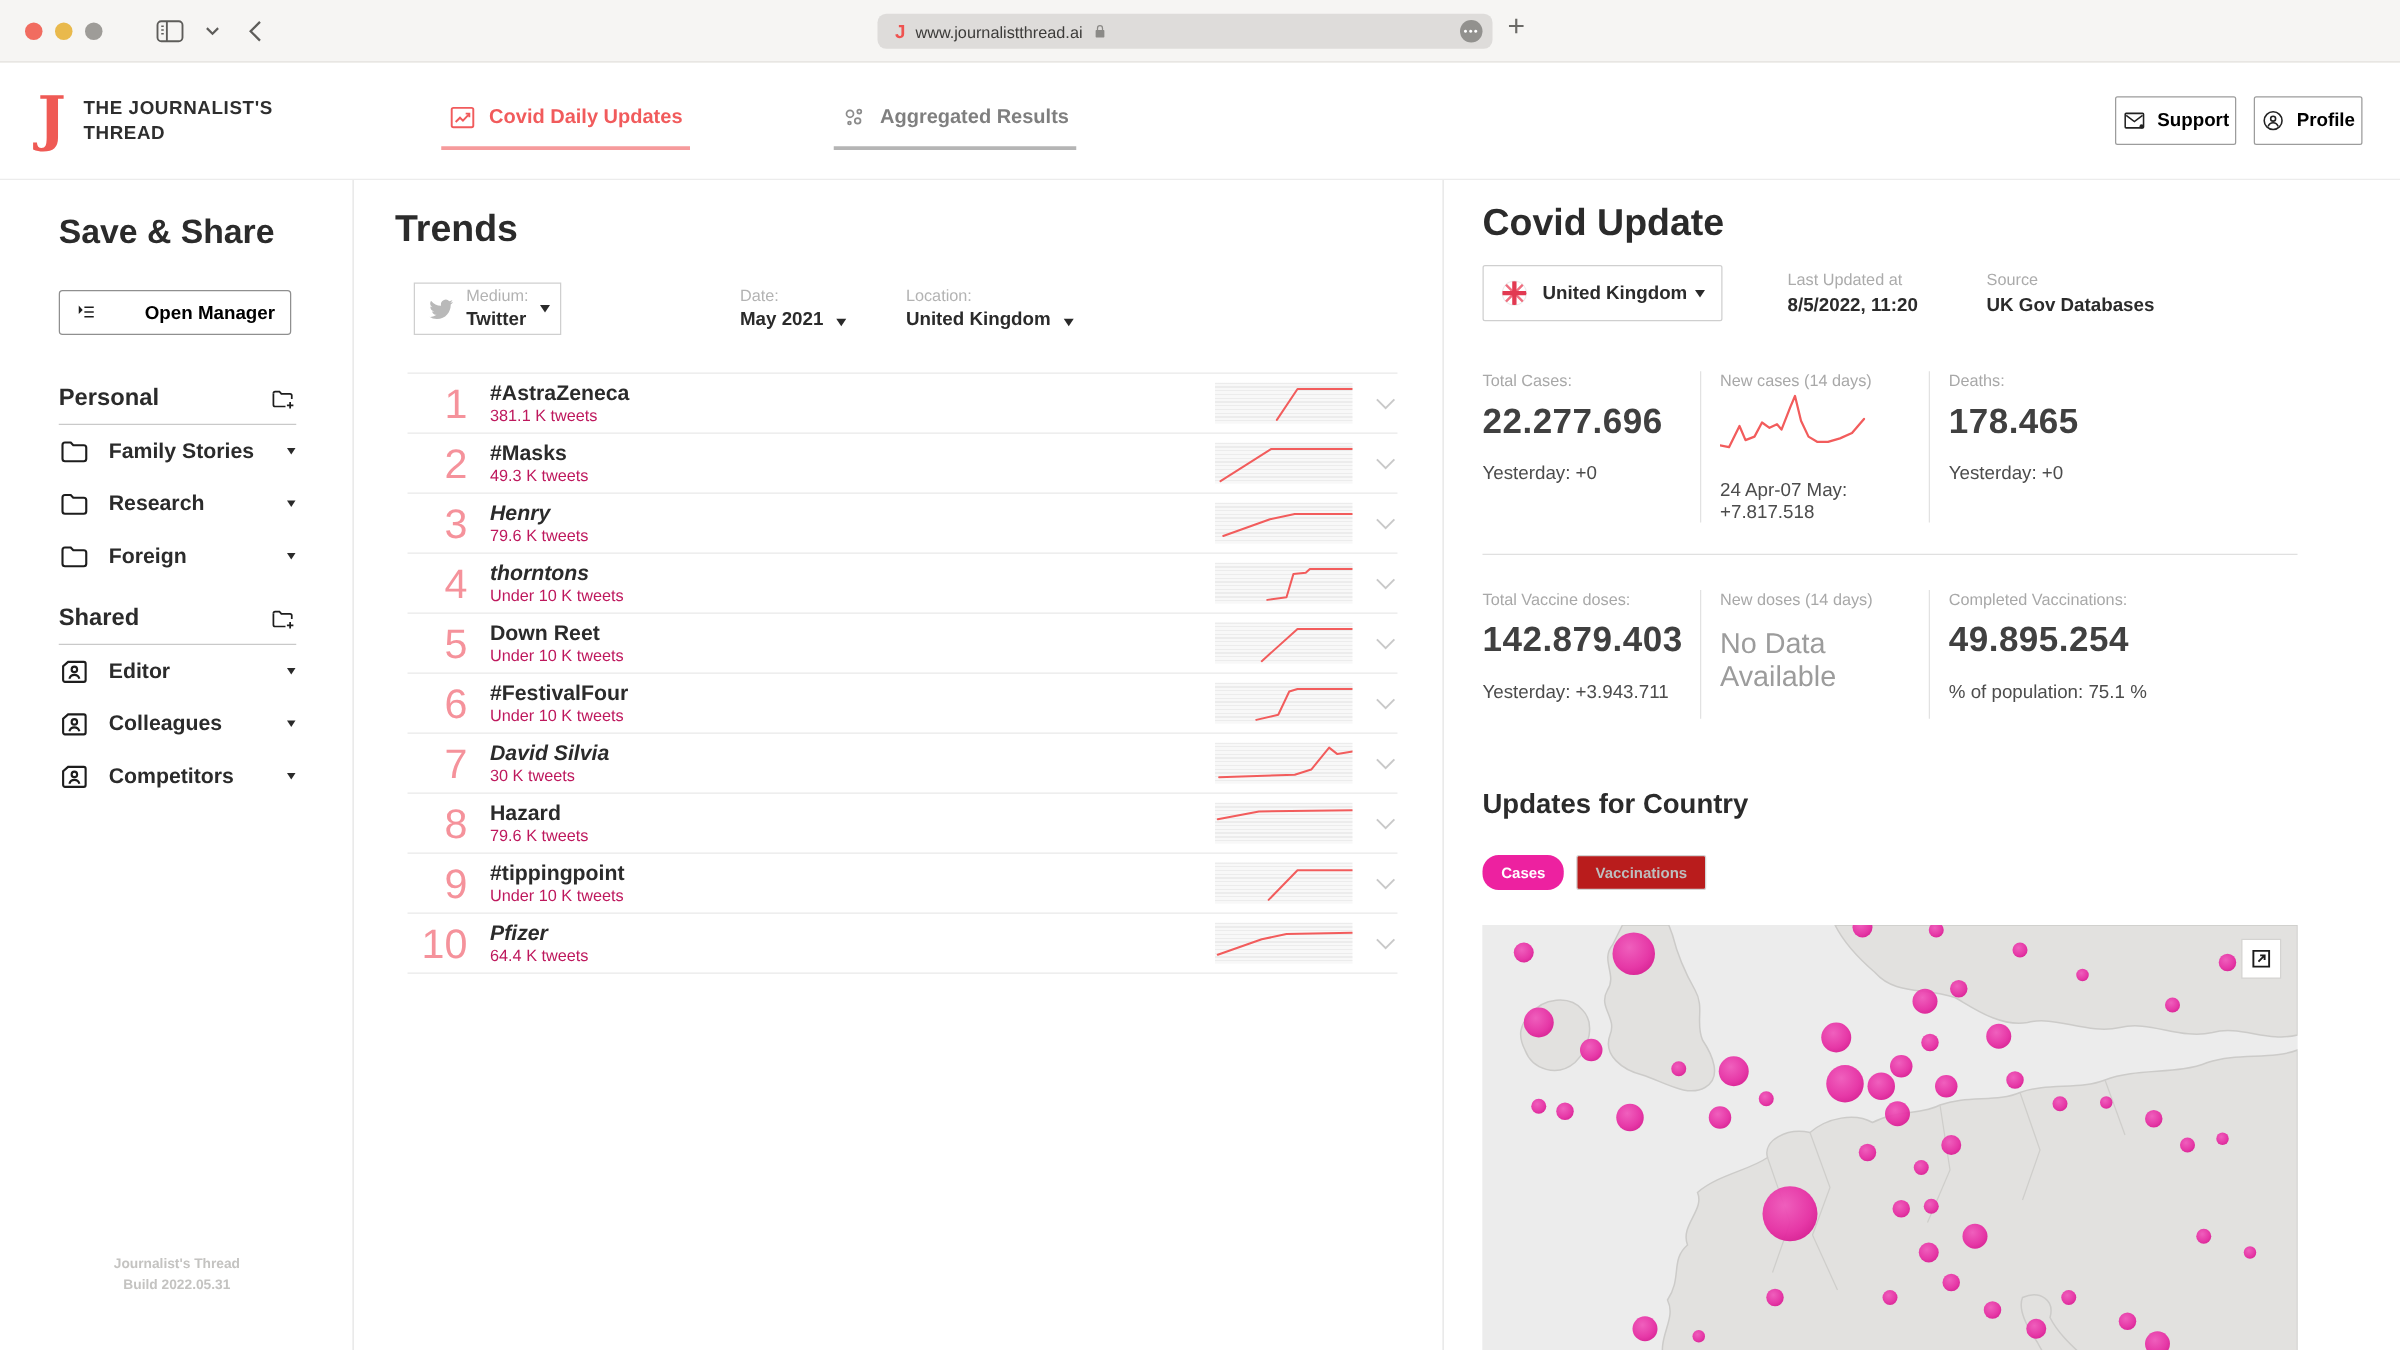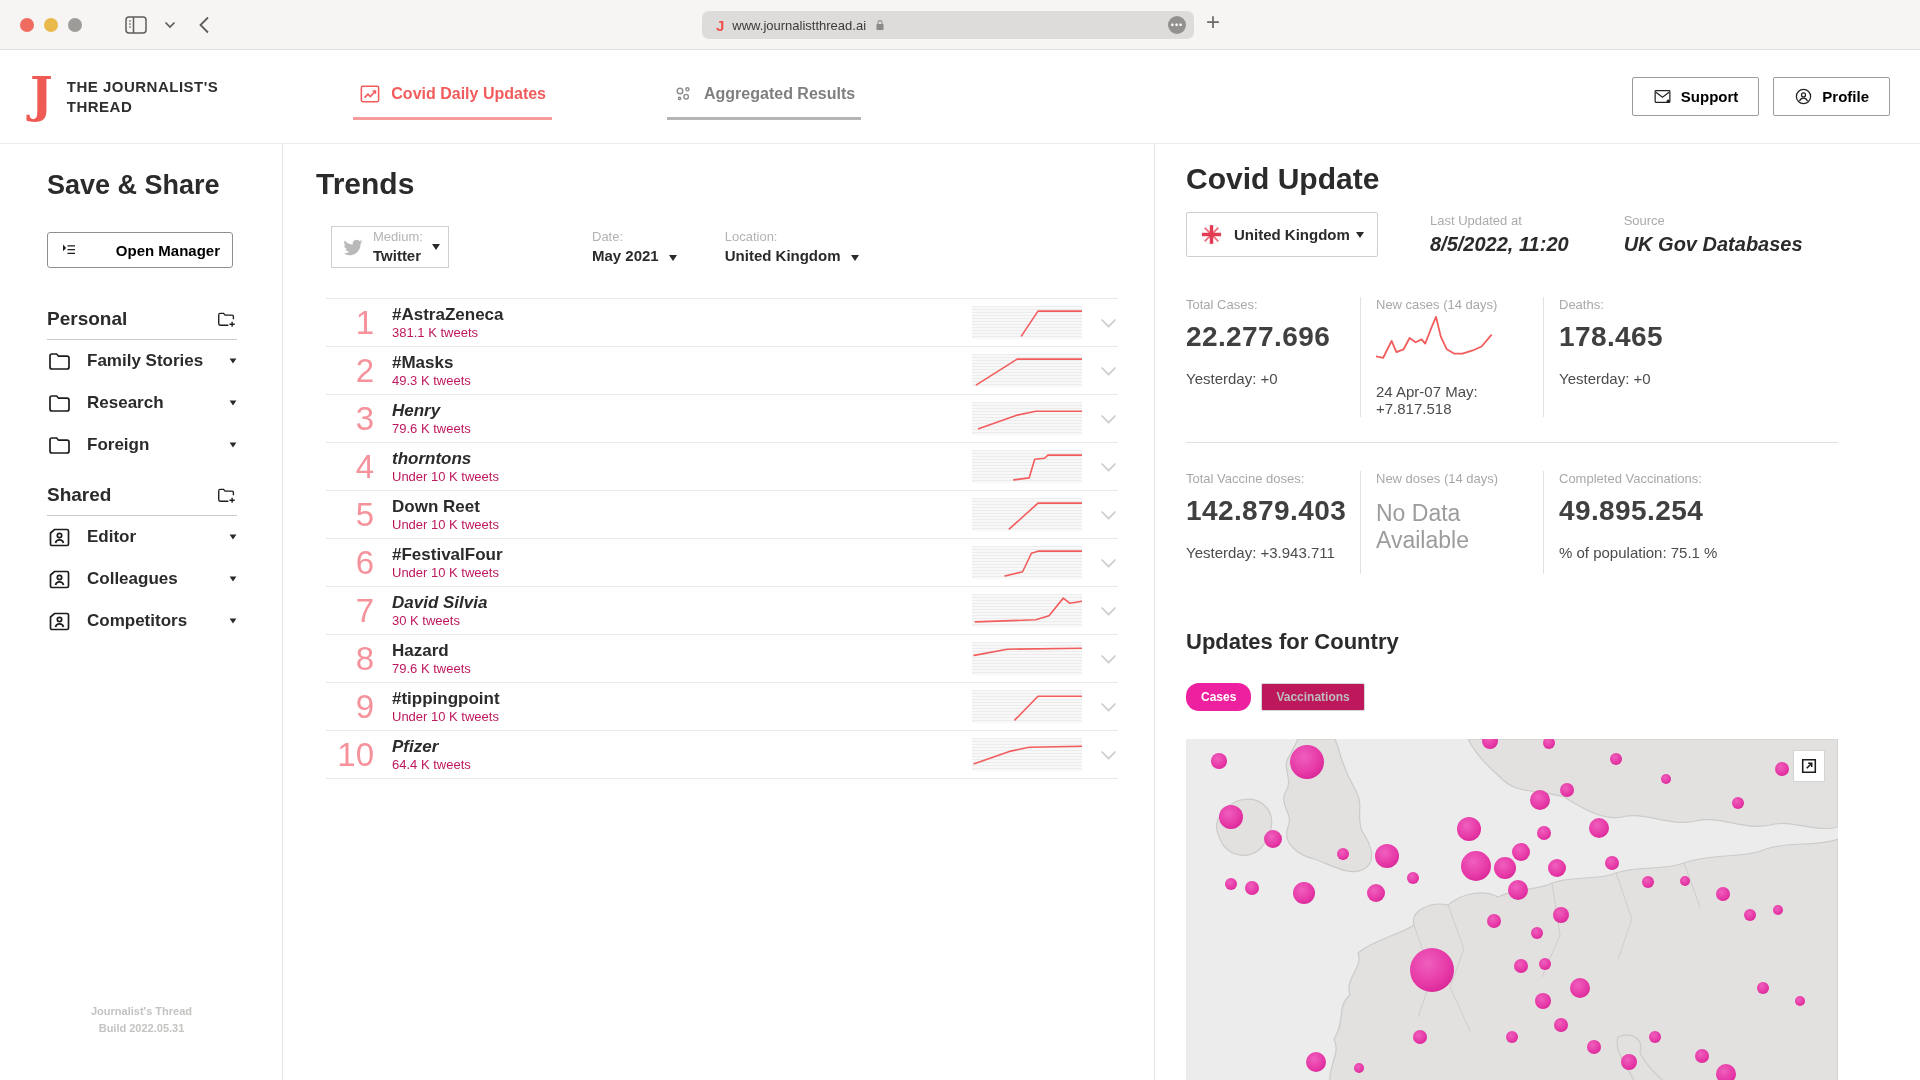--- a/index.html
+++ b/index.html
@@ -31,21 +31,21 @@
   .brand { margin-left:14px; font-size:15px; font-weight:700; letter-spacing:.5px; line-height:1.3; color:#2e2e2e; }
   .nav { display:flex; gap:115px; margin-left:135px; }
   .nav-tab { display:flex; align-items:center; gap:10px; padding:10px 6px 12px 6px; cursor:pointer; }
   .nav-tab .lbl { font-size:16px; font-weight:700; }
   .nav-tab.inactive { border-bottom:3px solid #b5b5b5; }
   .nav-tab.inactive .lbl { color:#7f7f7f; }
   .nav-tab.active { border-bottom:3px solid #f69b9c; }
   .nav-tab.active .lbl { color:#f15b5c; }
   .header-actions { margin-left:auto; display:flex; gap:14px; }
   .hbtn { display:flex; align-items:center; gap:9px; border:1px solid #9c9c9c;
-    border-radius:2px; padding:9px 20px; font-size:15px; font-weight:600; background:#fff; }
+    border-radius:2px; padding:9px 5px; font-size:15px; font-weight:600; background:#fff; }
 
   
   .main { display:flex; height:936px; }
   .sidebar { width:283px; border-right:1px solid #e3e3e3; padding:24px 0 0 47px; position:relative; }
   .trends { width:872px; border-right:1px solid #e3e3e3; padding:22px 0 0 33px; }
   .covid { flex:1; padding:18px 0 0 31px; }
 
   
   .side-title { font-size:27px; font-weight:800; line-height:34px; }
   .open-manager { margin-top:30px; width:186px; height:36px; border:1.5px solid #8f8f8f;
@@ -90,40 +90,40 @@
   .t-chev { width:20px; display:flex; justify-content:center; }
 
   
   .covid-title { font-size:30px; font-weight:800; line-height:34px; }
   .covid-meta { display:flex; align-items:center; margin-top:16px; }
   .country-dd { width:192px; height:45px; border:1px solid #cfcfcf; border-radius:2px;
     display:flex; align-items:center; padding:0 13px; background:#fff; }
   .country-dd .lbl { flex:1; margin-left:11px; font-size:15px; font-weight:700; }
   .meta-block { margin-left:52px; }
   .meta-lbl { font-size:13px; color:#ababab; }
-  .meta-val { font-size:20px; font-weight:700; margin-top:5px;font-style:italic; }
+  .meta-val { font-size:15px; font-weight:700; margin-top:5px; }
 
   .stats { margin-top:40px; width:652px; }
   .stats-row { display:flex; }
   .stat-cell { min-height:103px; }
   .stat-cell.c0 { width:174px; }
   .stat-cell.c1 { width:183px; border-left:1px solid #e2e2e2; padding-left:15px; }
   .stat-cell.c2 { flex:1; border-left:1px solid #e2e2e2; padding-left:15px; }
   .stat-label { font-size:13px; color:#a8a8a8; }
   .stat-value { font-size:28px; font-weight:700; letter-spacing:.4px; margin-top:9px; color:#404040; }
   .stat-muted { font-size:23px; color:#9c9c9c; margin-top:14px; }
   .stat-sub { font-size:15px; color:#4c4c4c; margin-top:17px; }
   .stat-spark { width:120px; height:48px; margin-top:2px; }
   .stats-div { border:none; border-top:1px solid #e0e0e0; margin:25px 0 28px 0; }
 
   .updates-title { margin-top:55px; font-size:22px; font-weight:600; }
   .tabs { margin-top:28px; display:flex; gap:10px; }
   .tab { font-size:12px; font-weight:700; padding:7px 15px; border-radius:2px; }
   .tab.active { background:#ed21a0; color:#fff;border-radius:13px; }
-  .tab.inactive { border:1px solid #d4d4d4; color:#bdbdbd; background:#be185d; padding:6px 14px; }
+  .tab.inactive { border:1px solid #d4d4d4; color:#bdbdbd; background:#b91c1c; padding:6px 14px; }
 
   .map { margin-top:28px; width:652px; height:440px; background:#ececec; position:relative; }
   .map svg.base { position:absolute; inset:0; }
   .map-expand { position:absolute; top:12px; right:14px; width:30px; height:30px; background:#fff;
     display:flex; align-items:center; justify-content:center; box-shadow:0 0 0 1px rgba(0,0,0,.06); }
 </style>
 </head>
 <body>
 
 <div class="chrome">

